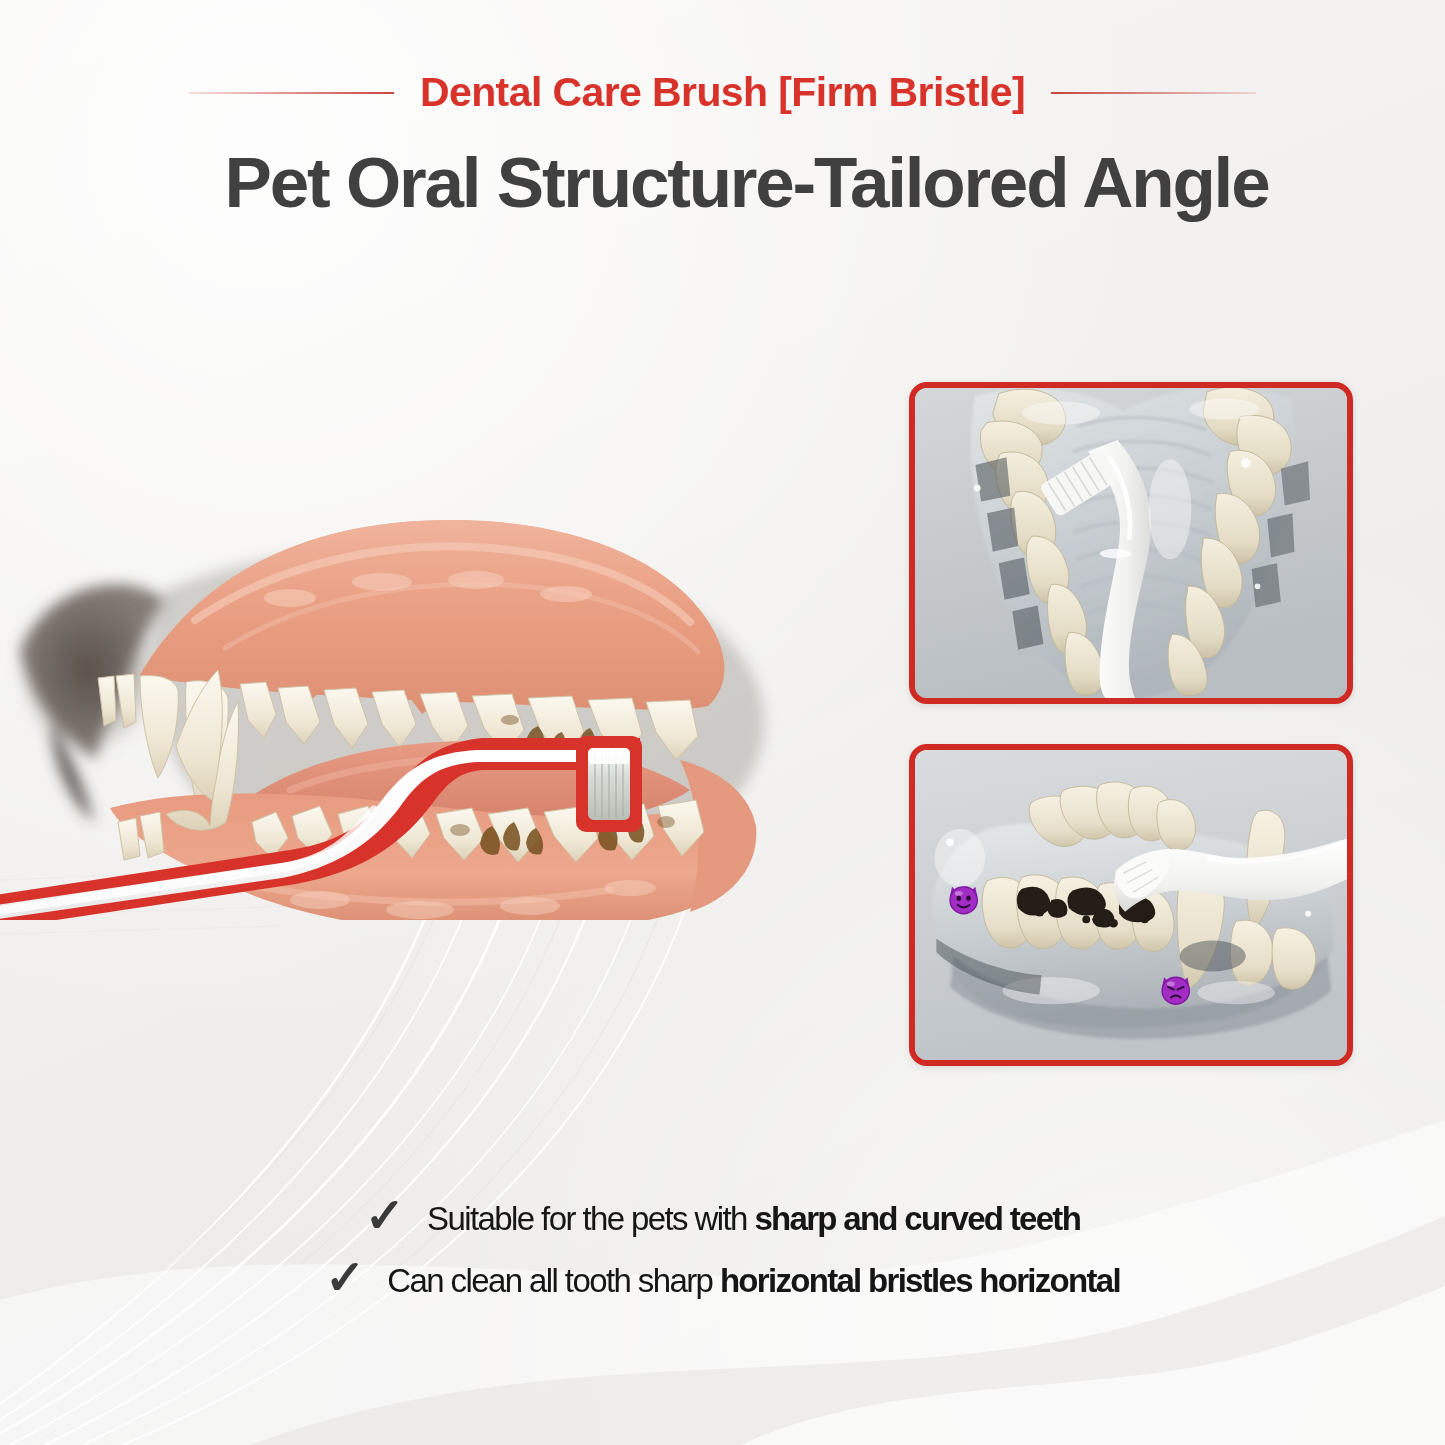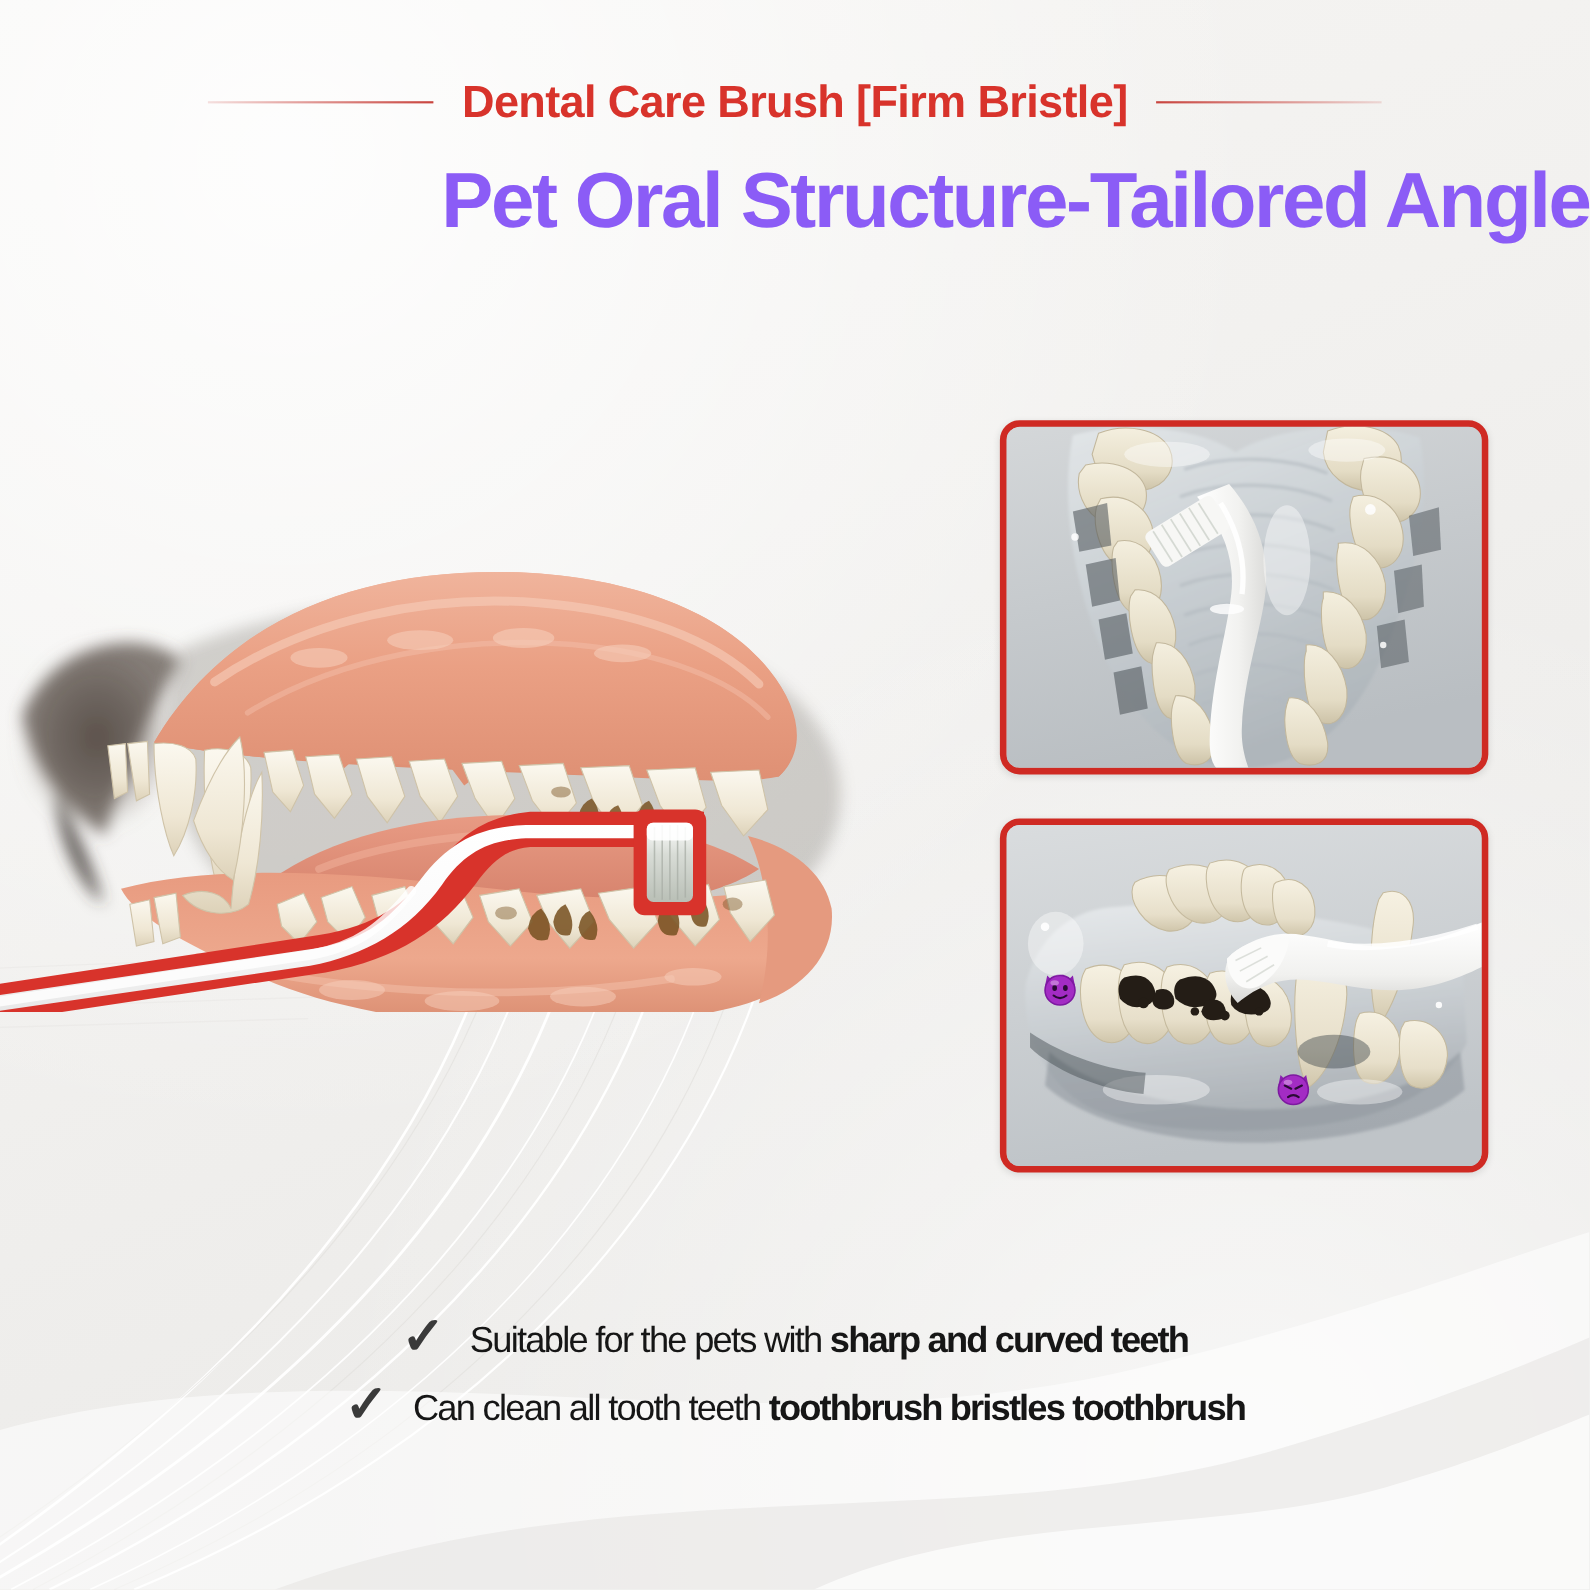--- a/index.html
+++ b/index.html
@@ -29,22 +29,22 @@
   .rule.right { background:linear-gradient(90deg, rgba(198,58,52,.95), rgba(198,58,52,.15)); width:205px; }
   #eyebrow-title {
     color:#d8332b;
     font-size:41px;
     font-weight:bold;
     letter-spacing:-.6px;
     white-space:nowrap;
     line-height:1;
   }
   #main-title {
-    text-align:right;
-    color:#8b5cf6;
+    text-align:center;
+    color:#404040;
     font-size:71px;
     font-weight:bold;
     letter-spacing:-2.2px;
     margin-top:34px;
     line-height:1;
     white-space:nowrap;
     padding-left:48px;
   }
 
   
@@ -627,16 +627,16 @@
 
 <div id="bullets">
 
   <div class="bullet-row">
     <span class="check-icon">✓</span>
     <span class="bullet-text"><span>Suitable for the pets with </span><b>sharp and curved teeth</b></span>
   </div>
 
   <div class="bullet-row">
     <span class="check-icon">✓</span>
-    <span class="bullet-text"><span>Can clean all tooth teeth </span><b>toothbrush bristles toothbrush</b></span>
+    <span class="bullet-text"><span>Can clean all tooth sharp </span><b>horizontal bristles horizontal</b></span>
   </div>
 
 </div>
 
 </body></html>

